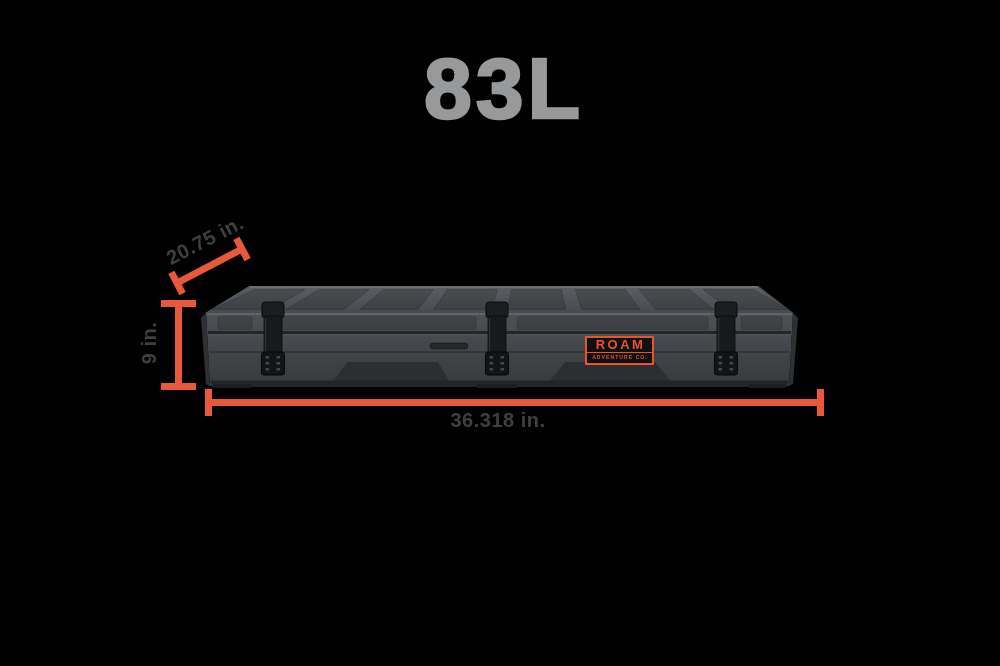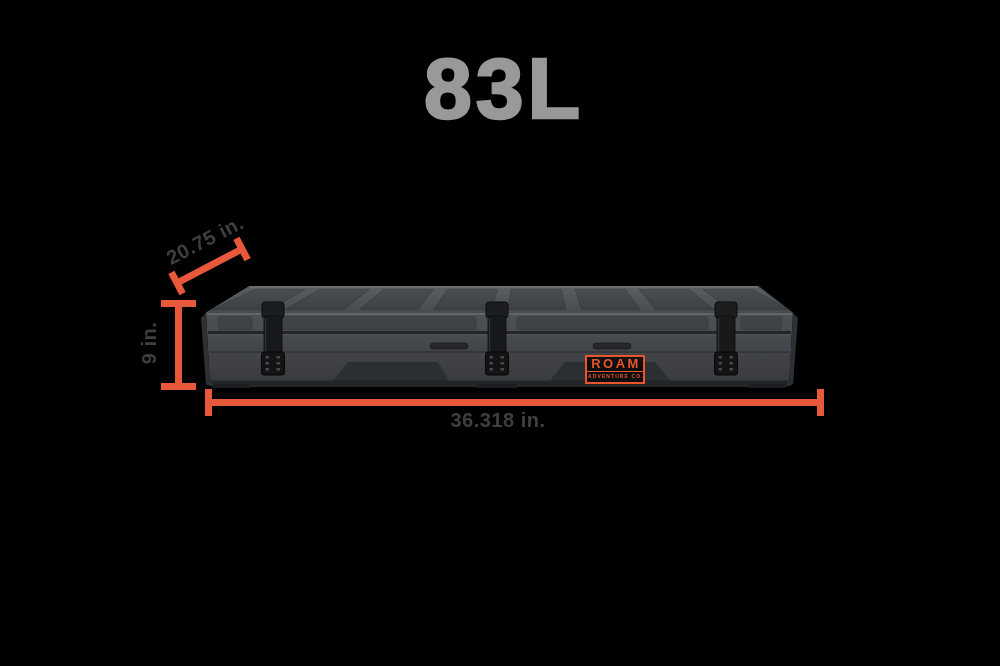--- a/index.html
+++ b/index.html
@@ -11,21 +11,21 @@
          overflow:hidden;font-family:Liberation Sans, sans-serif;}
   .stage svg{position:absolute;left:0;top:0;}
   .title{position:absolute;top:45px;left:0;width:100%;text-align:center;
          font-size:86px;font-weight:bold;letter-spacing:4px;padding-left:4px;
          color:var(--title-gray);-webkit-text-stroke:2.5px var(--title-gray);line-height:1;}
   .label{position:absolute;color:var(--label-gray);font-weight:bold;font-size:20px;
          letter-spacing:0.5px;text-align:center;line-height:22px;height:22px;}
   .label-length{left:398px;top:409px;width:200px;}
   .label-height{left:103px;top:332px;width:92px;transform:rotate(-90deg);transform-origin:center;}
   .label-depth{left:150px;top:229px;width:110px;transform:rotate(-27deg);transform-origin:center;}
-  .badge{position:absolute;left:585px;top:355px;width:60px;height:29px;box-sizing:border-box;
+  .badge{position:absolute;left:585px;top:336px;width:69px;height:29px;box-sizing:border-box;
          border:2px solid var(--brand-orange);background:rgba(10,10,12,0.88);}
   .badge-name{font-size:13px;font-weight:bold;letter-spacing:2.5px;padding-left:2px;
               color:var(--brand-orange);text-align:center;line-height:14px;}
   .badge-sub{font-size:5px;font-weight:bold;letter-spacing:1.1px;padding-left:1px;
              border-top:1.5px solid var(--brand-orange);color:var(--brand-orange);
              text-align:center;line-height:8px;white-space:nowrap;overflow:hidden;}
   .dim{stroke:var(--accent);}
 </style>
 </head>
 <body>

